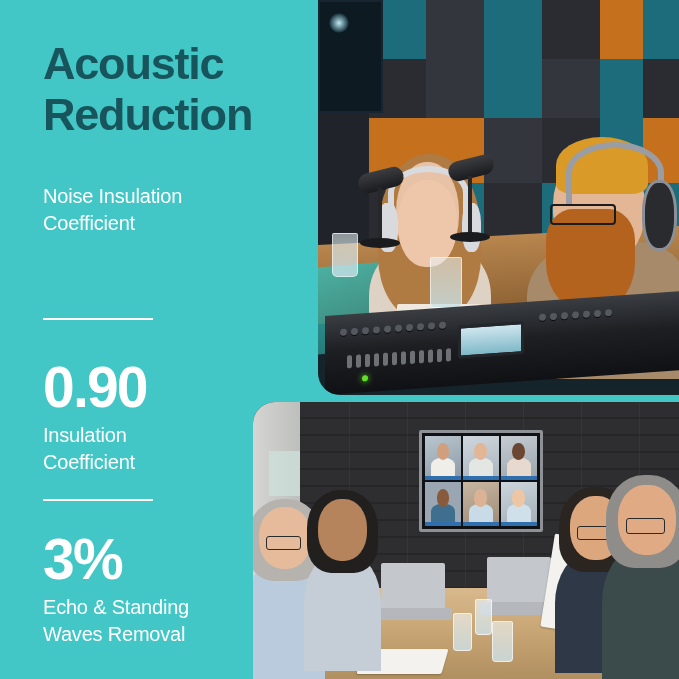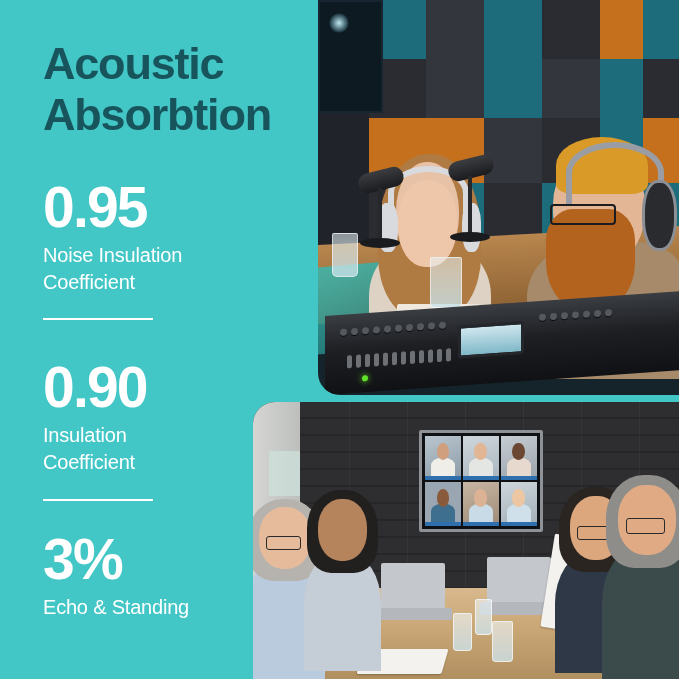--- a/index.html
+++ b/index.html
@@ -201,25 +201,24 @@
 </style>
 </head>
 <body>
 
 <div id="root">
 
   <div class="text-col">
 
     <div class="headline">
       <div>Acoustic</div>
-      <div>Absorbtion</div>
+      <div>Reduction</div>
     </div>
 
     <div class="stat-block stat-1">
-      <div class="stat-number">0.95</div>
       <div class="stat-label">
         <div>Noise Insulation</div>
         <div>Coefficient</div>
       </div>
     </div>
 
     <hr class="divider div-1">
 
     <div class="stat-block stat-2">
       <div class="stat-number">0.90</div>
@@ -228,20 +227,21 @@
         <div>Coefficient</div>
       </div>
     </div>
 
     <hr class="divider div-2">
 
     <div class="stat-block stat-3">
       <div class="stat-number">3%</div>
       <div class="stat-label">
         <div>Echo &amp; Standing</div>
+        <div>Waves Removal</div>
       </div>
     </div>
 
   </div>
 
   <div class="photo-studio">
     <div class="panel-wall">
 
       <div class="pnl" style="left:0%;top:0%;width:14%;height:22%;background:#0e1a20;"></div>
       <div class="pnl" style="left:14%;top:0%;width:16%;height:22%;background:#1d6c7c;"></div>

